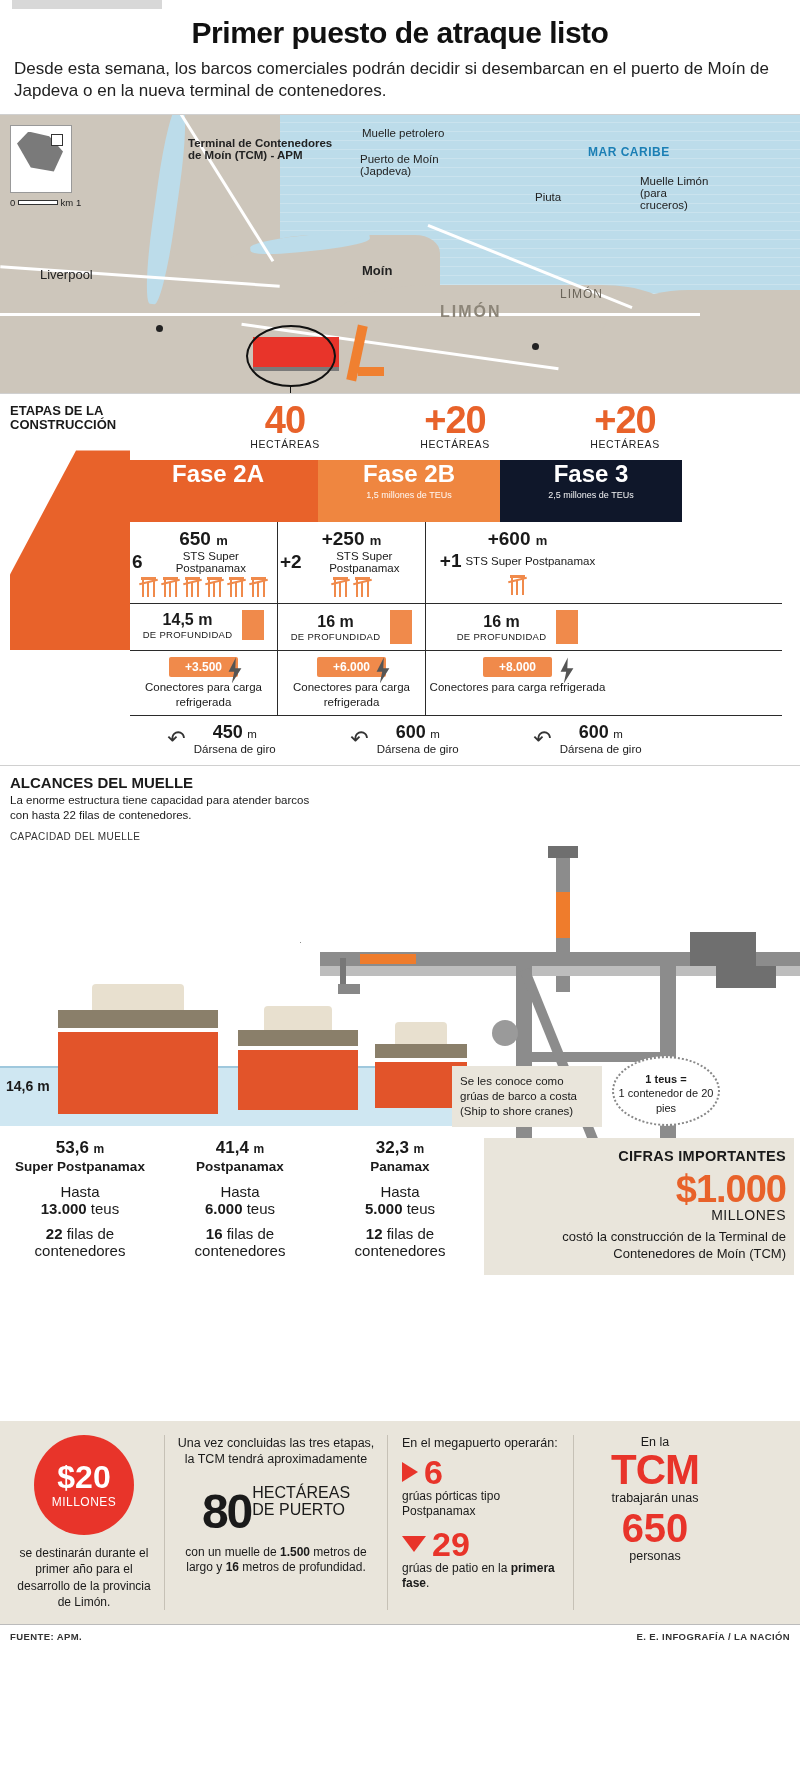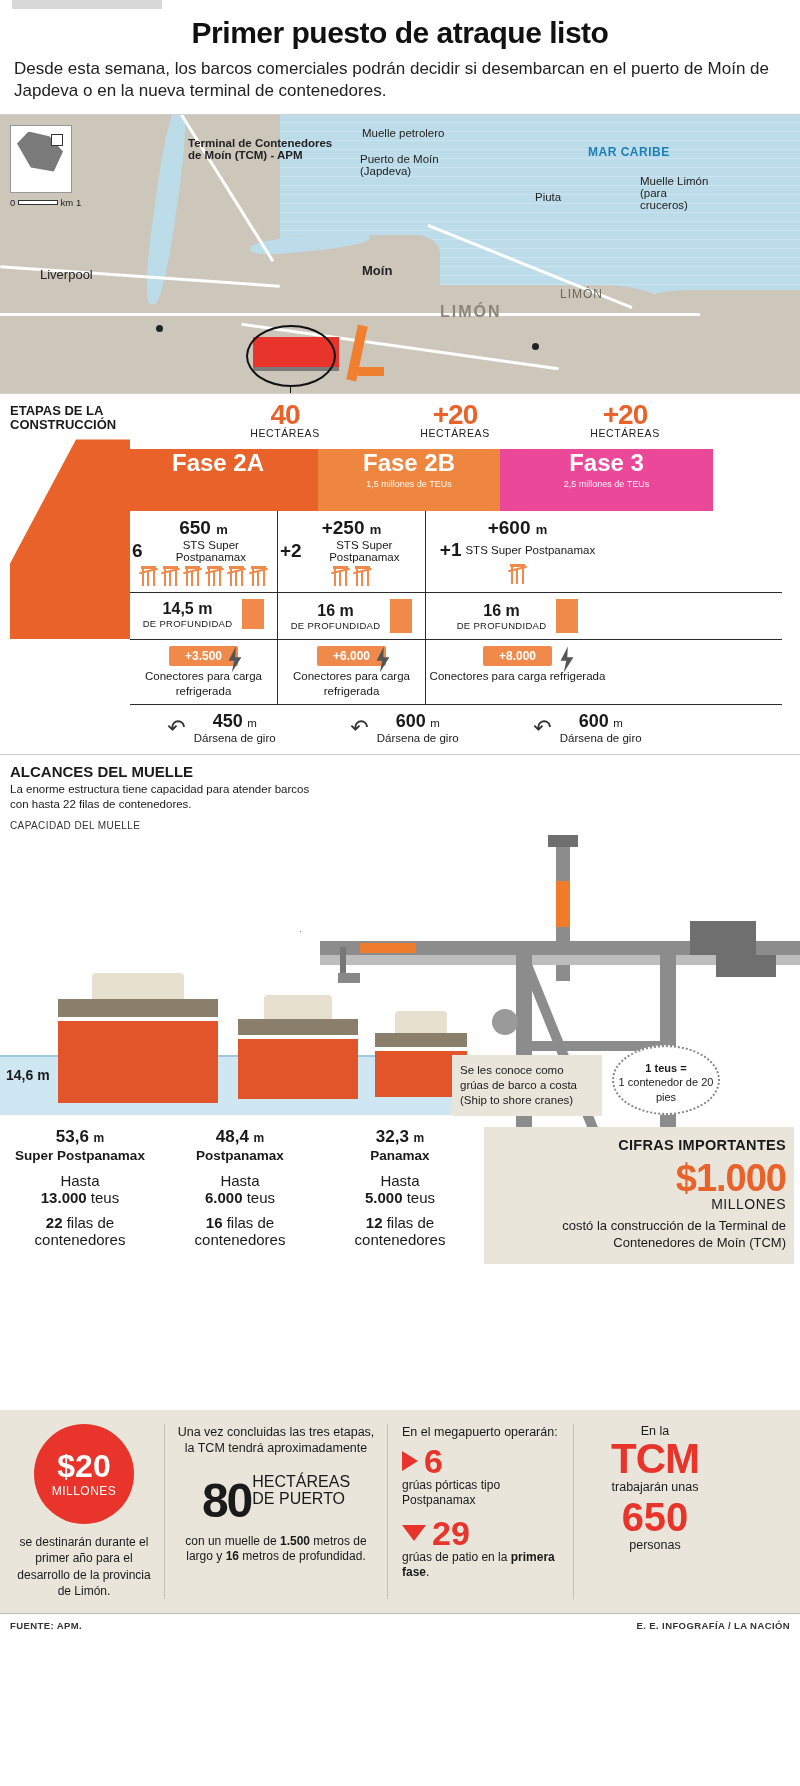--- a/index.html
+++ b/index.html
@@ -60,30 +60,30 @@
       clip-path: polygon(0% 30%, 25% 0%, 70% 12%, 100% 50%, 80% 100%, 30% 90%); }
   .minimap .box { position:absolute; right:8px; top:8px; width:12px; height:12px; border:1px solid #333; background:#fff; }
   .scalebar { position:absolute; left:10px; top:82px; font-size:9.5px; color:#222; }
   .scalebar .bar { display:inline-block; width:40px; height:5px; background:#fff; border:1px solid #333; vertical-align:middle; }
 
   
   .etapas { position: relative; padding: 10px 0 0 0; }
   .etapas-title { font-size: 13px; font-weight: bold; line-height: 1.15; padding-left: 10px; width: 190px; }
   .ha-row { display: flex; position: relative; margin-top: -34px; padding-left: 200px; }
   .ha-col { width: 170px; text-align: center; }
-  .ha-num { font-size: 28px; font-weight: bold; color: #e8622a; letter-spacing: -1px; }
+  .ha-num { font-size: 38px; font-weight: bold; color: #e8622a; letter-spacing: -1px; }
   .ha-lbl { font-size: 10.5px; letter-spacing: .6px; color: #222; margin-top: -4px; }
 
   .fases { display: flex; margin-top: 10px; height: 62px; position: relative; padding-left: 118px; }
   .fase { position: relative; color: #fff; display:flex; flex-direction:column; justify-content:flex-start; }
   .fase .nm { font-size: 24px; font-weight: bold; text-align: center; }
   .fase .teu { font-size: 9px; text-align: center; opacity: .95; margin-top: 2px; }
   .f2a { width: 200px; background: #e8622a; }
   .f2b { width: 182px; background: #ef8640; }
-  .f3  { width: 213px; background: #ec4899; }
+  .f3  { width: 182px; background: #0f172a; }
   .fase-arrow {
     position:absolute; left:10px; top:-10px; width:120px; height:200px; background:#e8622a;
     clip-path: polygon(55% 0%, 100% 0%, 100% 100%, 0% 100%, 0% 62%);
   }
 
   .table { margin: 0 18px 0 130px; }
   .trow { display: flex; border-bottom: 1px solid #2b2b2b; }
   .trow:last-child { border-bottom: none; }
   .tcell { width: 183px; text-align: center; padding: 6px 2px; position: relative; }
   .tcell.b1 { border-right: 1px solid #2b2b2b; }
@@ -545,21 +545,21 @@
           <b>13.000</b>
           <span>teus</span>
         </div>
         <div class="rows">
           <b>22</b>
           <span>filas de contenedores</span>
         </div>
       </div>
       <div class="ss">
         <div class="w">
-          <span>48,4</span>
+          <span>41,4</span>
           <span class="u">m</span>
         </div>
         <div class="cls">Postpanamax</div>
         <div class="hasta">
           <span>Hasta</span><br>
           <b>6.000</b>
           <span>teus</span>
         </div>
         <div class="rows">
           <b>16</b>

